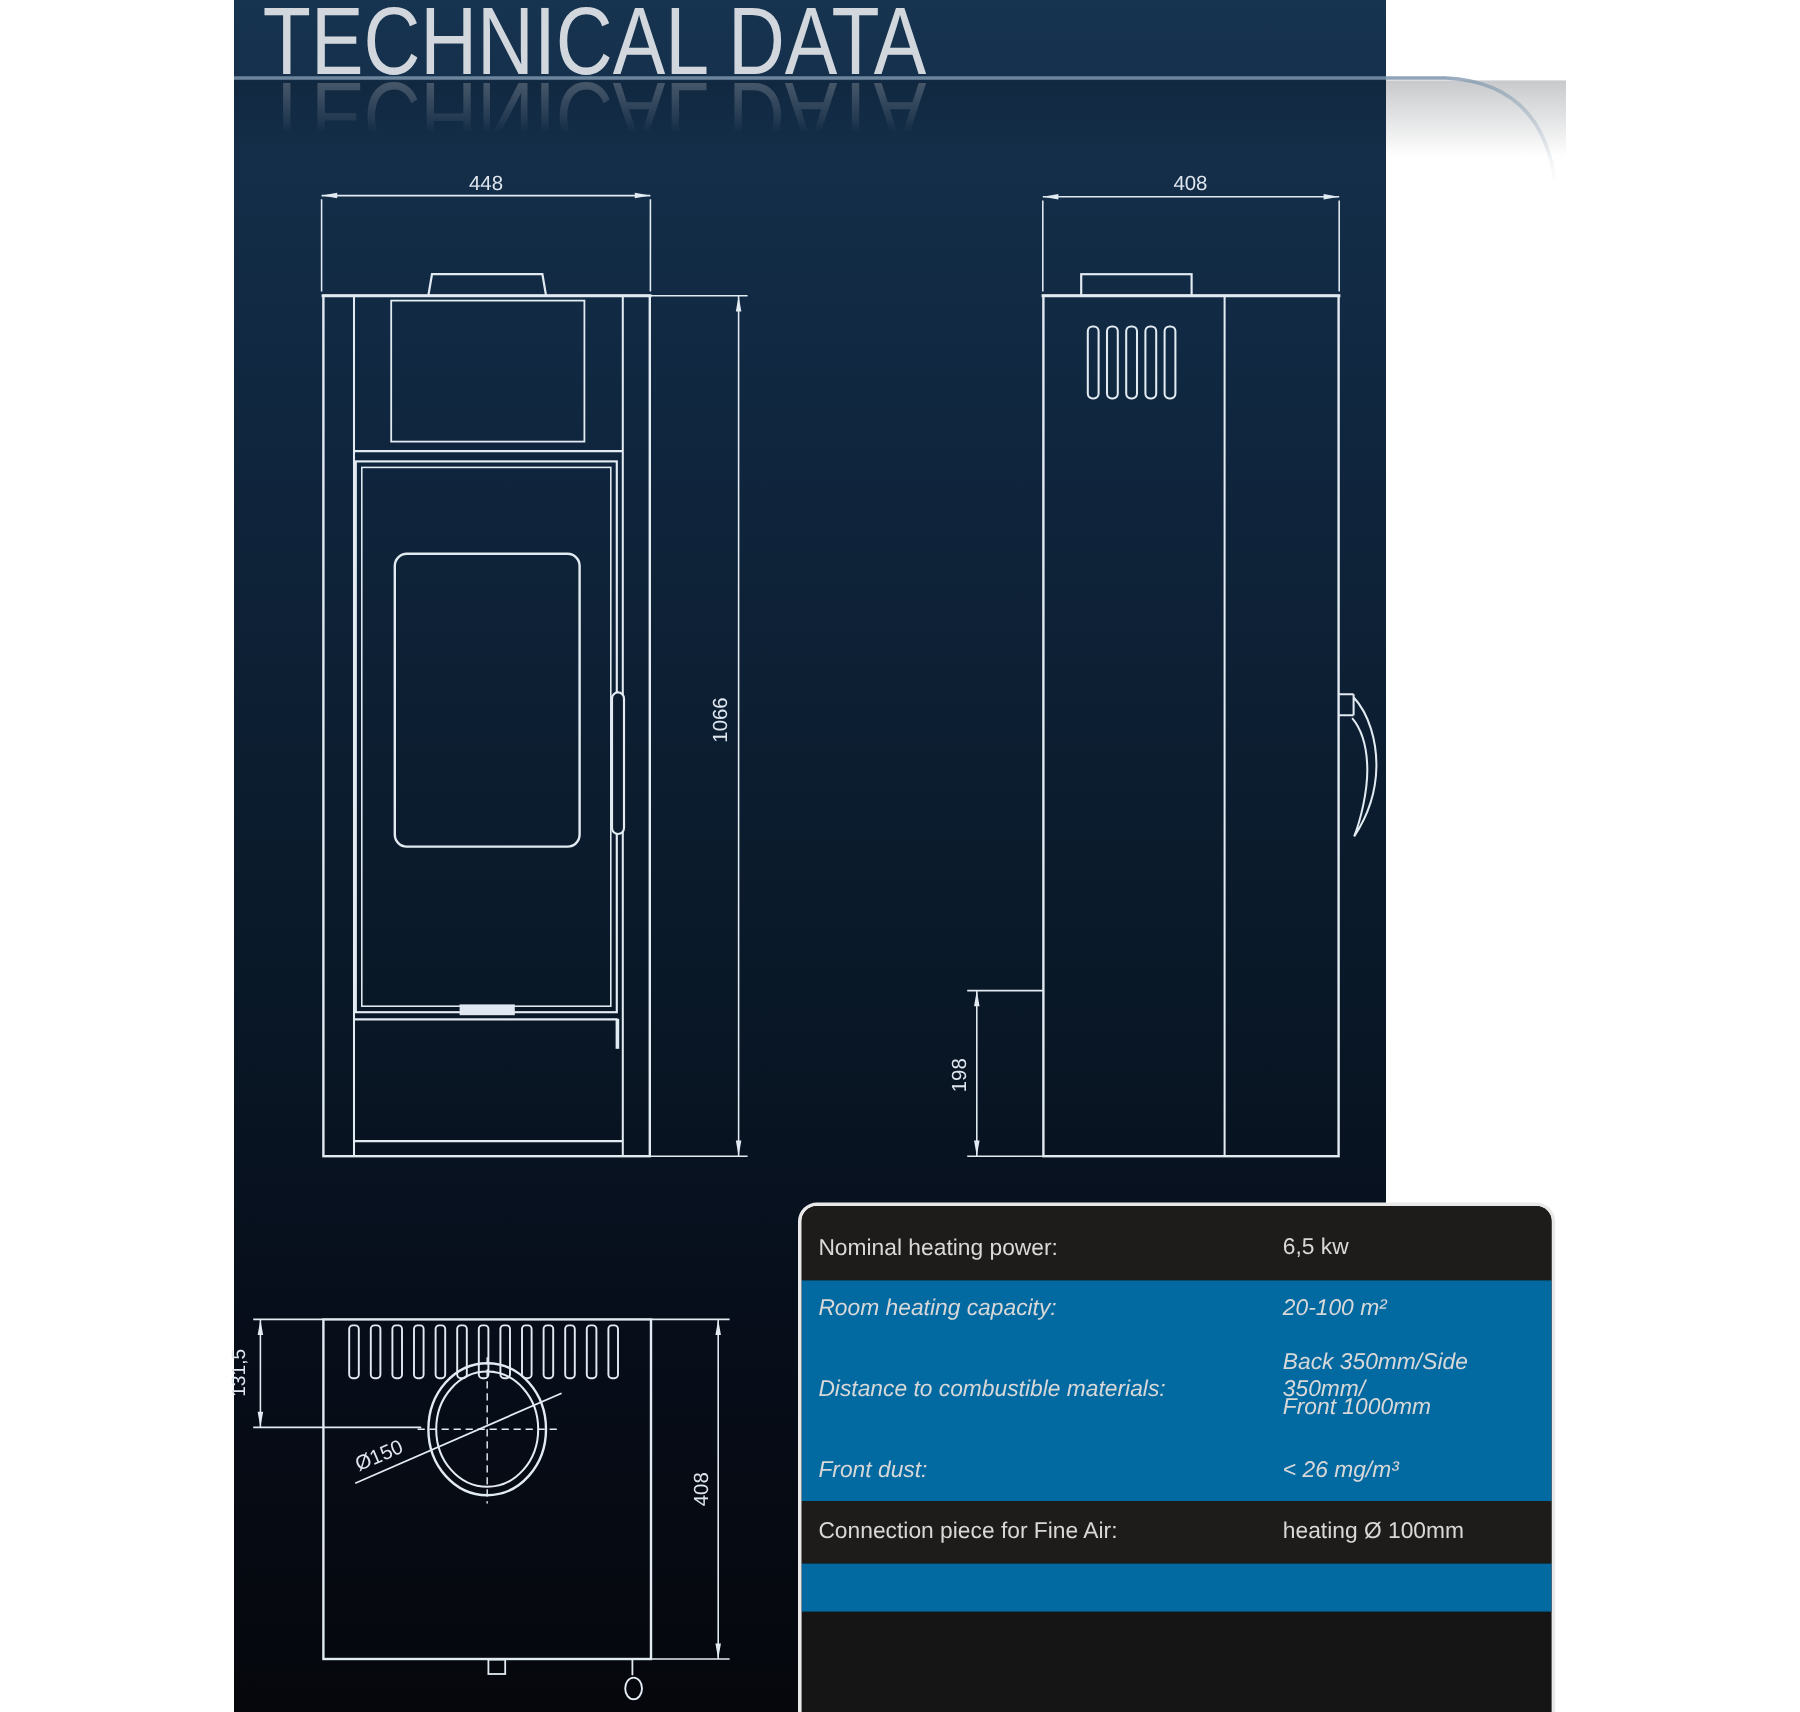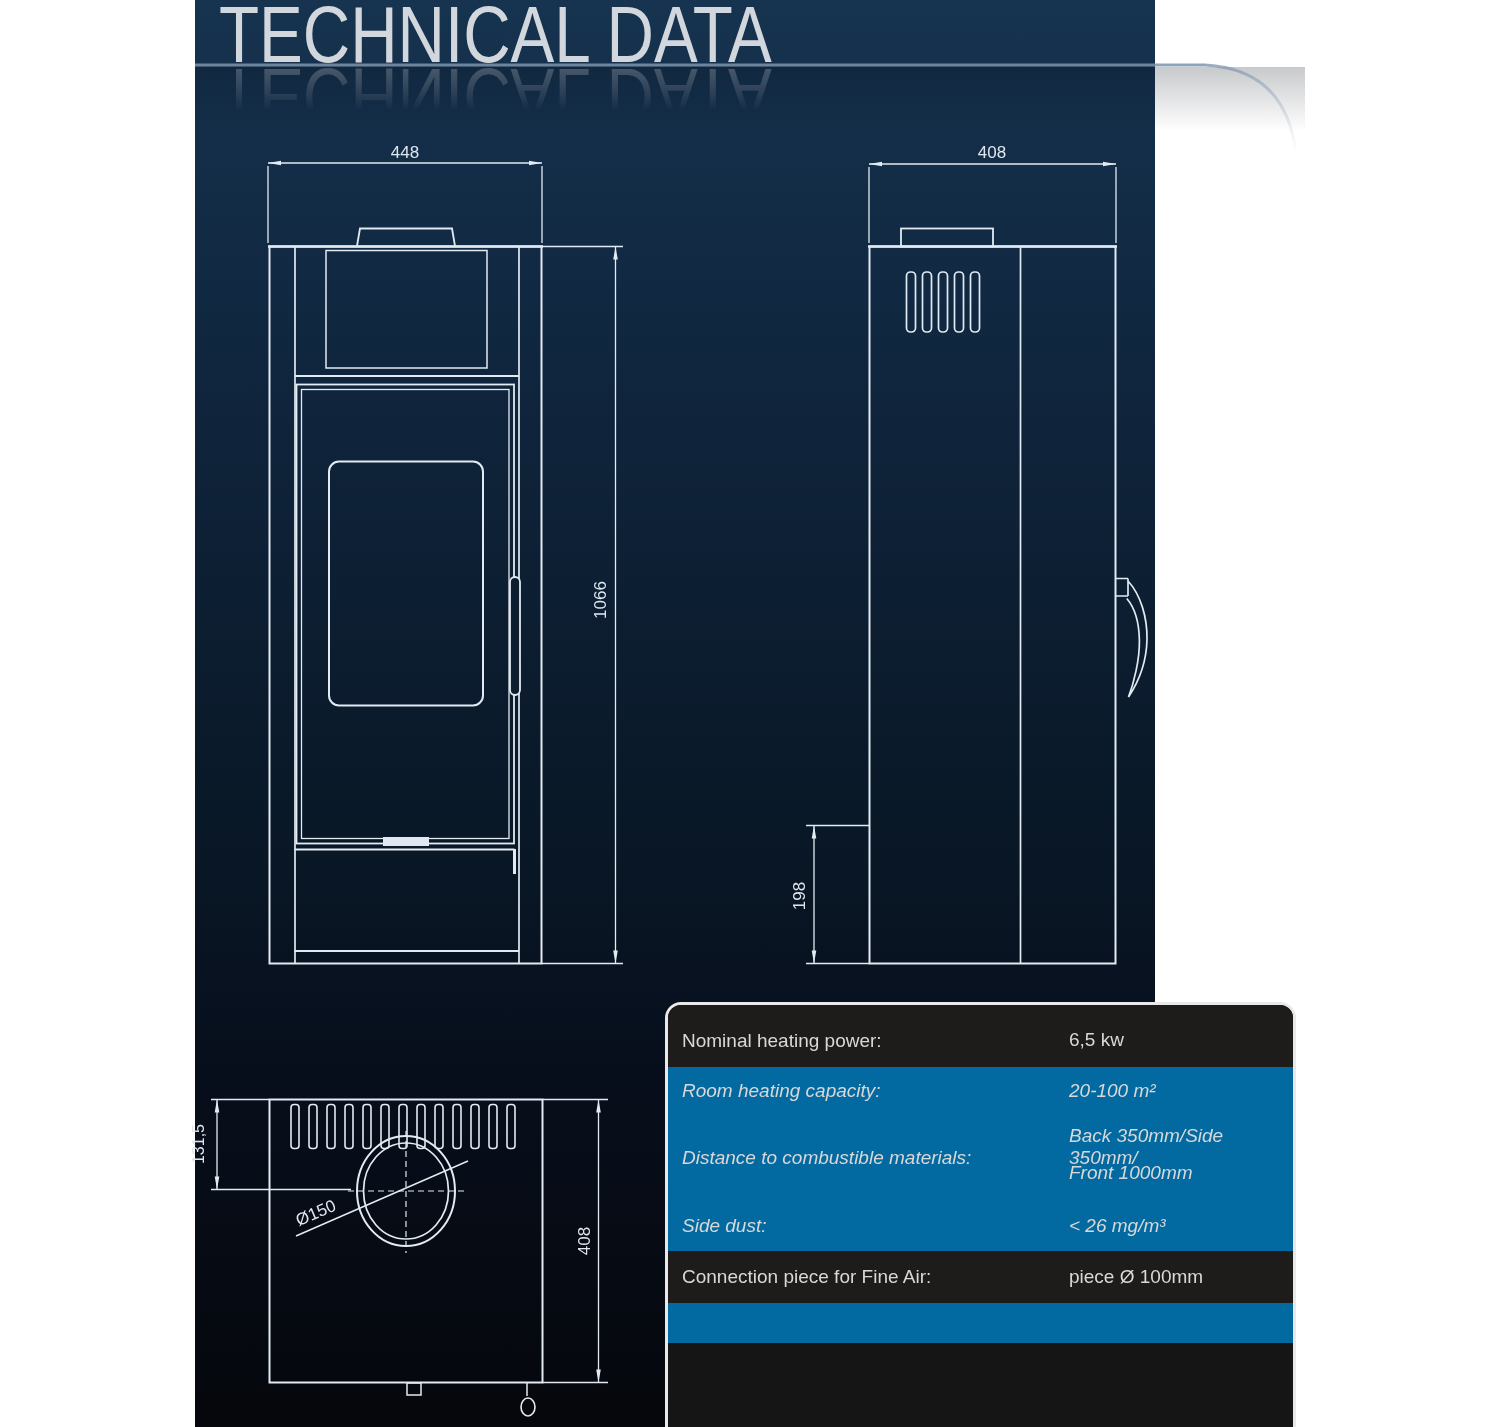--- a/index.html
+++ b/index.html
@@ -56,27 +56,27 @@
 
 
     <div class="row blue" style="height:85px">
         <span class="lbl">Distance to combustible materials:</span>
       <span class="val" style="top:10px;transform:none">Back 350mm/Side 350mm/</span>
       <span class="val" style="top:47px;transform:none">Front 1000mm</span>
       </div>
 
 
     <div class="row blue" style="height:51px">
-        <span class="lbl">Side dust:</span>
+        <span class="lbl">Front dust:</span>
         <span class="val">&lt; 26 mg/m³</span>
       </div>
 
     <div class="row dark" style="height:52px">
         <span class="lbl">Connection piece for Fine Air:</span>
-        <span class="val">piece Ø 100mm</span>
+        <span class="val">heating Ø 100mm</span>
       </div>
 
     <div class="row blue" style="height:40px"></div>
   </div>
 </div>
 
 <svg width="1500" height="1427" viewBox="0 0 1500 1427" fill="none" stroke="#e2eaf2" stroke-width="1.7">
   <g id="front">
 
     <g stroke-width="1.3">

